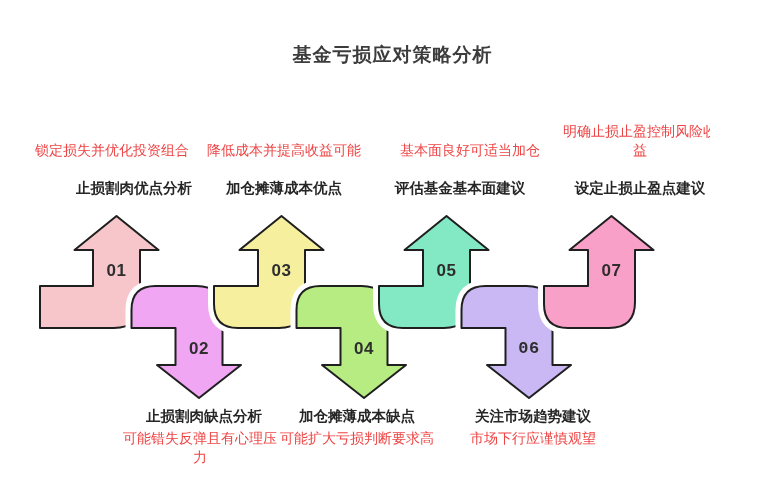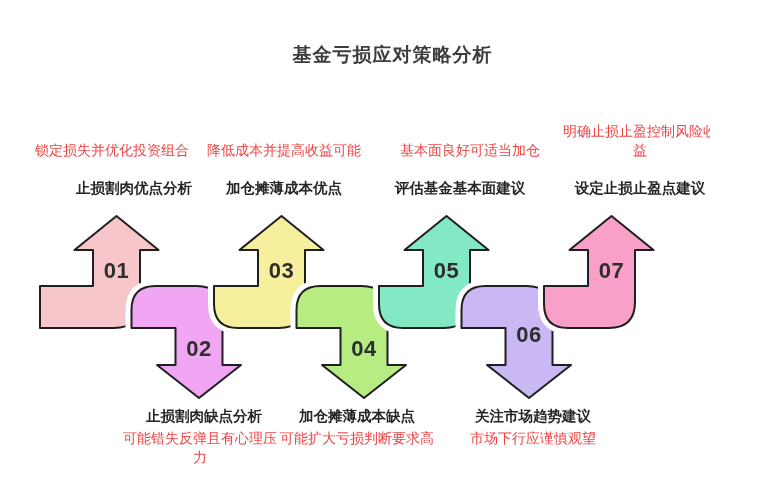--- a/index.html
+++ b/index.html
@@ -6,21 +6,21 @@
   .canvas{
     position:relative;width:710px;height:499px;background:#ffffff;overflow:hidden;
     font-family:"Liberation Sans","DejaVu Sans",sans-serif;
   }
   .main-title{
     position:absolute;top:42px;left:14px;width:757px;text-align:center;
     font-size:19px;font-weight:bold;color:#3c3c3c;letter-spacing:1px;
   }
   svg.arrows{position:absolute;left:0;top:0;}
   .step-num{
-    position:absolute;width:40px;text-align:center;font-size:22px;line-height:18px;
+    position:absolute;width:40px;text-align:center;font-size:17px;line-height:18px;
     font-weight:bold;color:#2e2e2e;letter-spacing:0.5px;
   }
   .col-desc{
     position:absolute;width:160px;text-align:center;font-size:14px;line-height:19px;
     color:#ef4444;
   }
   .col-title{
     position:absolute;width:160px;text-align:center;font-size:14.5px;line-height:18px;
     font-weight:bold;color:#262626;
   }
@@ -52,21 +52,21 @@
       <path d="M 461.5,310 Q 461.5,286 485.5,286 L 526.5,286 Q 552.5,286 552.5,312 L 552.5,365 L 571,365 L 529,398 L 487,365 L 505.5,365 L 505.5,328 L 461.5,328 Z" fill="#c9b8f4" stroke="#1f1f1f" stroke-width="2" stroke-linejoin="round"></path>
       <path d="M 544,286 L 588,286 L 588,250 L 569.5,250 L 611.5,216 L 653.5,250 L 635,250 L 635,302 Q 635,328 609,328 L 568,328 Q 544,328 544,304 Z" fill="#ffffff" stroke="#ffffff" stroke-width="12" stroke-linejoin="round"></path>
       <path d="M 544,286 L 588,286 L 588,250 L 569.5,250 L 611.5,216 L 653.5,250 L 635,250 L 635,302 Q 635,328 609,328 L 568,328 Q 544,328 544,304 Z" fill="#f9a0c8" stroke="#1f1f1f" stroke-width="2" stroke-linejoin="round"></path>
     </svg>
 
   <div class="step-num" style="left:96.5px;top:262px;">01</div>
   <div class="step-num" style="left:179px;top:340px;">02</div>
   <div class="step-num" style="left:261.5px;top:262px;">03</div>
   <div class="step-num" style="left:344px;top:340px;">04</div>
   <div class="step-num" style="left:426.5px;top:262px;">05</div>
-  <div class="step-num" style="left:509px;top:326px;">06</div>
+  <div class="step-num" style="left:509px;top:340px;font-family:Liberation Mono, monospace;">06</div>
   <div class="step-num" style="left:591.5px;top:262px;">07</div>
 
   <div class="col-desc top-desc" style="left:32px;">锁定损失并优化投资组合</div>
   <div class="col-title top-title" style="left:32px;text-align:right;">止损割肉优点分析</div>
 
   <div class="col-desc top-desc" style="left:204px;">降低成本并提高收益可能</div>
   <div class="col-title top-title" style="left:204px;">加仓摊薄成本优点</div>
 
   <div class="col-desc top-desc" style="left:380px;text-align:right;">基本面良好可适当加仓</div>
   <div class="col-title top-title" style="left:380px;">评估基金基本面建议</div>

